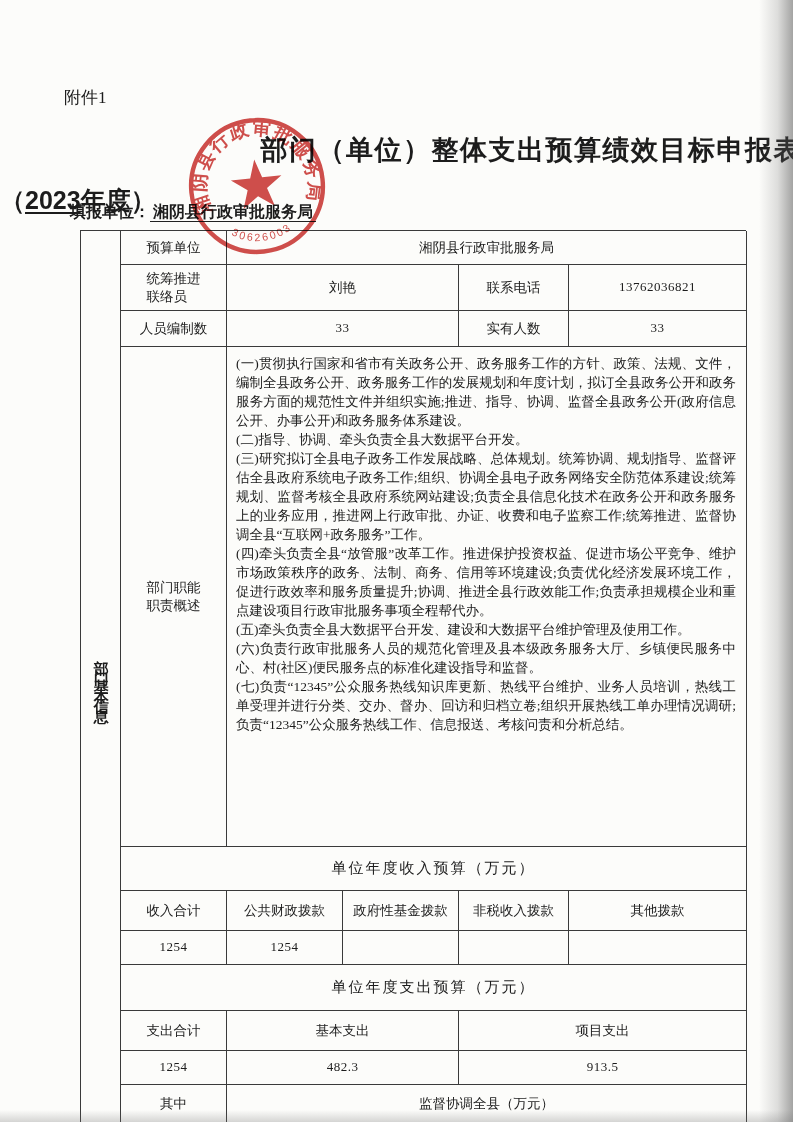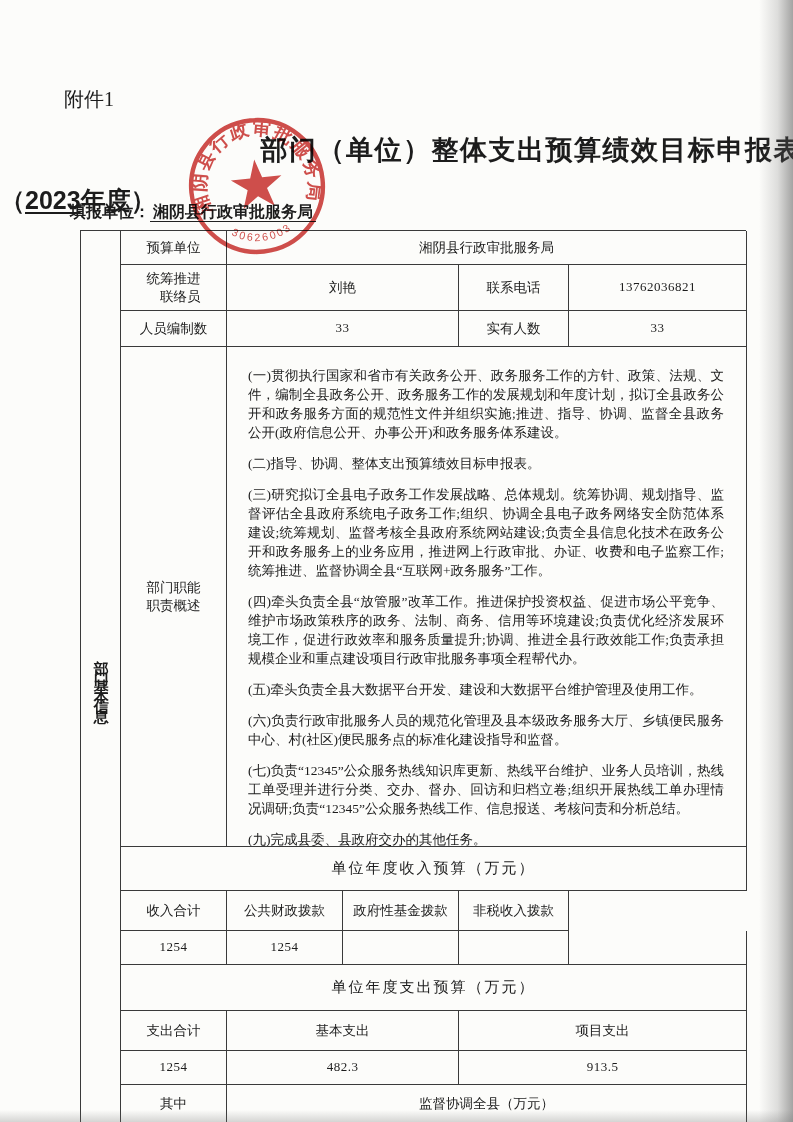--- a/index.html
+++ b/index.html
@@ -16,21 +16,21 @@
     position:absolute; top:0; right:0; width:34px; height:100%;
     background:linear-gradient(90deg, rgba(0,0,0,0) 0%, rgba(110,110,110,0.22) 55%, rgba(75,75,75,0.5) 100%);
     pointer-events:none; z-index:5;
   }
   .scan-edge-bottom {
     position:absolute; left:0; bottom:0; width:100%; height:12px;
     background:linear-gradient(180deg, rgba(0,0,0,0) 0%, rgba(110,110,110,0.28) 100%);
     pointer-events:none; z-index:5;
   }
 
-  .attachment { position:absolute; left:64px; top:86px; font-size:20px; }
+  .attachment { position:absolute; left:64px; top:86px; font-size:17px; }
 
   .doc-title {
     position:absolute; left:9px; top:132px; width:100%;
     text-align:right; font-size:27px; font-weight:700; letter-spacing:1.5px;
     font-family:"Liberation Sans","DejaVu Sans",sans-serif;
   }
   .doc-subtitle {
     position:absolute; left:0; top:184px; width:100%;
     text-align:left; font-size:25px; font-weight:700;
     font-family:"Liberation Sans","DejaVu Sans",sans-serif;
@@ -54,38 +54,38 @@
     grid-template-columns:40px 106px 116px 116px 110px 178px;
     grid-template-rows:34px 46px 36px 500px 44px 40px 34px 46px 40px 34px 38px;
     border-top:1.4px solid #3a3a3a;
     border-left:1.4px solid #3a3a3a;
     background:transparent;
   }
   .cell {
     border-right:1.4px solid #3a3a3a;
     border-bottom:1.4px solid #3a3a3a;
     display:flex; align-items:center; justify-content:center;
-    text-align:right; font-size:13.5px; font-weight:500;
+    text-align:left; font-size:13.5px; font-weight:500;
     padding:2px 4px; line-height:1.3;
     white-space:pre-line;
   }
   .vstrip span {
     writing-mode:vertical-rl; letter-spacing:10px;
     font-size:15px; font-weight:600;
   }
   .num { font-size:13px; letter-spacing:0.5px; }
   .section-title { font-size:15px; letter-spacing:2px; }
   .duties {
     align-items:flex-start; justify-content:flex-start;
     text-align:justify; white-space:normal;
     padding:7px 10px 6px 9px;
     font-size:13.5px; line-height:19px; font-weight:400;
     display:block; overflow:hidden;
   }
-  .duties p { margin:12px; text-align:justify; }
+  .duties p { margin:0; text-align:justify; }
 </style>
 </head>
 <body>
 
 <div class="scan-edge-right"></div>
 <div class="scan-edge-bottom"></div>
 
 <div class="attachment">附件1</div>
 
 <div class="doc-title">部门（单位）整体支出预算绩效目标申报表</div>
@@ -126,35 +126,35 @@
 
   <div class="cell" style="grid-area:3 / 2 / 4 / 3">人员编制数</div>
   <div class="cell num" style="grid-area:3 / 3 / 4 / 5">33</div>
   <div class="cell" style="grid-area:3 / 5 / 4 / 6">实有人数</div>
   <div class="cell num" style="grid-area:3 / 6 / 4 / 7">33</div>
 
   <div class="cell" style="grid-area:4 / 2 / 5 / 3">部门职能
 职责概述</div>
   <div class="cell duties" style="grid-area:4 / 3 / 5 / 7">
     <p>(一)贯彻执行国家和省市有关政务公开、政务服务工作的方针、政策、法规、文件，编制全县政务公开、政务服务工作的发展规划和年度计划，拟订全县政务公开和政务服务方面的规范性文件并组织实施;推进、指导、协调、监督全县政务公开(政府信息公开、办事公开)和政务服务体系建设。</p>
-    <p>(二)指导、协调、整体支出预算绩效目标申报表。</p>
+    <p>(二)指导、协调、牵头负责全县大数据平台开发。</p>
     <p>(三)研究拟订全县电子政务工作发展战略、总体规划。统筹协调、规划指导、监督评估全县政府系统电子政务工作;组织、协调全县电子政务网络安全防范体系建设;统筹规划、监督考核全县政府系统网站建设;负责全县信息化技术在政务公开和政务服务上的业务应用，推进网上行政审批、办证、收费和电子监察工作;统筹推进、监督协调全县“互联网+政务服务”工作。</p>
     <p>(四)牵头负责全县“放管服”改革工作。推进保护投资权益、促进市场公平竞争、维护市场政策秩序的政务、法制、商务、信用等环境建设;负责优化经济发展环境工作，促进行政效率和服务质量提升;协调、推进全县行政效能工作;负责承担规模企业和重点建设项目行政审批服务事项全程帮代办。</p>
     <p>(五)牵头负责全县大数据平台开发、建设和大数据平台维护管理及使用工作。</p>
     <p>(六)负责行政审批服务人员的规范化管理及县本级政务服务大厅、乡镇便民服务中心、村(社区)便民服务点的标准化建设指导和监督。</p>
     <p>(七)负责“12345”公众服务热线知识库更新、热线平台维护、业务人员培训，热线工单受理并进行分类、交办、督办、回访和归档立卷;组织开展热线工单办理情况调研;负责“12345”公众服务热线工作、信息报送、考核问责和分析总结。</p>
-    <p>(九)完成县委、县政府交办的其他任务。</p>
   </div>
 
   <div class="cell section-title" style="grid-area:5 / 2 / 6 / 7">单位年度收入预算（万元）</div>
 
   <div class="cell" style="grid-area:6 / 2 / 7 / 3">收入合计</div>
   <div class="cell" style="grid-area:6 / 3 / 7 / 4">公共财政拨款</div>
   <div class="cell" style="grid-area:6 / 5 / 7 / 6">非税收入拨款</div>
   <div class="cell" style="grid-area:6 / 4 / 7 / 5">政府性基金拨款</div>
+  <div class="cell" style="grid-area:6 / 6 / 7 / 7">其他拨款</div>
 
   <div class="cell num" style="grid-area:7 / 2 / 8 / 3">1254</div>
   <div class="cell num" style="grid-area:7 / 3 / 8 / 4">1254</div>
   <div class="cell num" style="grid-area:7 / 4 / 8 / 5"></div>
   <div class="cell num" style="grid-area:7 / 5 / 8 / 6"></div>
   <div class="cell num" style="grid-area:7 / 6 / 8 / 7"></div>
 
   <div class="cell section-title" style="grid-area:8 / 2 / 9 / 7">单位年度支出预算（万元）</div>
 
   <div class="cell" style="grid-area:9 / 2 / 10 / 3">支出合计</div>

